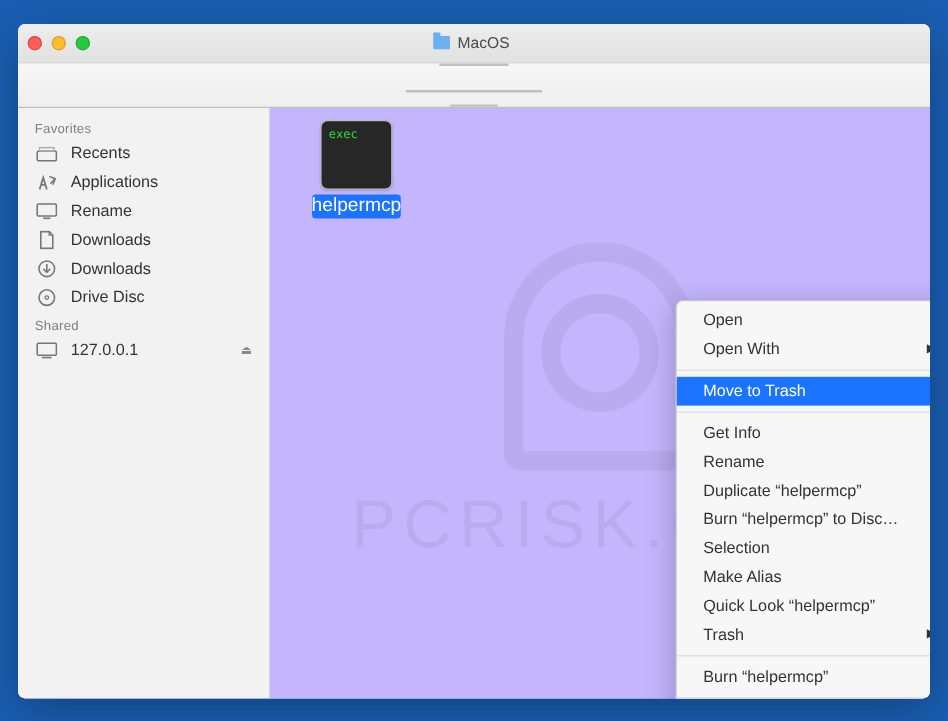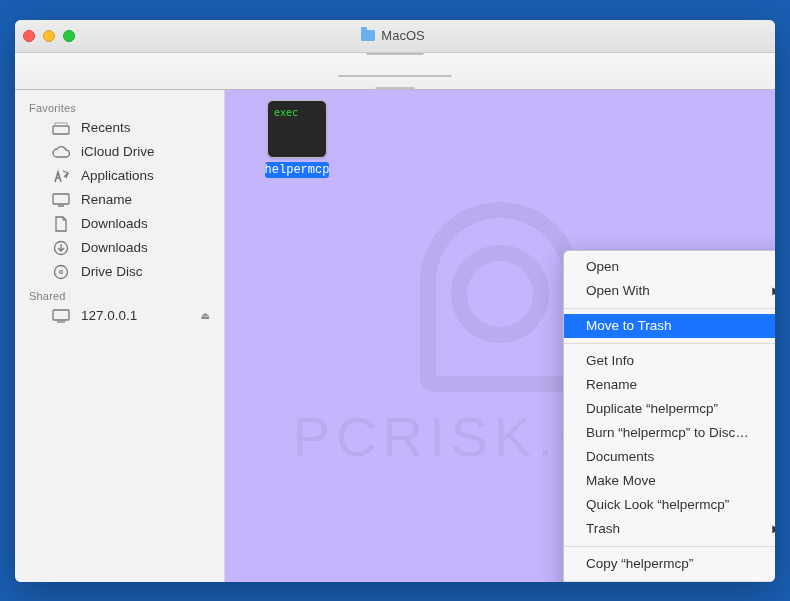--- a/index.html
+++ b/index.html
@@ -20,29 +20,29 @@
 .seg .btn:last-child{border-right:none;}
 .seg .btn.active{background:#8d8d8d;}
 .btn svg{display:block;}
 .singlebtn{border:1px solid #c0c0c0;border-radius:4px;background:#fff;height:24px;width:36px;display:flex;align-items:center;justify-content:center;}
 .toolbar .spacer{flex:1;}
 .search{border:1px solid #c0c0c0;border-radius:4px;background:#fff;height:24px;width:190px;display:flex;align-items:center;padding:0 6px;gap:6px;color:#999;font-size:13px;}
 
 .body { flex:1; display:flex; }
 .sidebar { width:210px; background:#f2f2f2; border-right:1px solid #d7d7d7; padding:6px 0; overflow:auto;}
 .sec-head{font-size:11px;color:#808080;padding:6px 12px 2px 14px;display:flex;justify-content:space-between;align-items:center;letter-spacing:.2px;}
-.sb-item{display:flex;align-items:center;gap:10px;padding:4px 14px;font-size:13.5px;color:#333;margin-left:22px;}
+.sb-item{display:flex;align-items:center;gap:10px;padding:4px 14px;font-size:13.5px;color:#333;}
 .sb-item .ic{width:20px;height:16px;display:flex;align-items:center;justify-content:center;}
 .sb-item .eject{margin-left:auto;font-size:10px;color:#888;}
 
 .content{flex:1;background:#c4b5fd;position:relative;padding:10px;}
 .file{width:92px;display:flex;flex-direction:column;align-items:center;gap:4px;position:absolute;left:26px;top:10px;}
 .file .thumb{width:60px;height:58px;border-radius:6px;background:#272727;border:1px solid #bbb;box-shadow:0 1px 2px rgba(0,0,0,.15);display:flex;align-items:flex-start;justify-content:flex-start;padding:6px;}
 .file .thumb span{font-family:monospace;font-size:10px;color:#2bdc3a;}
-.file .label{background:#1a74ff;color:#fff;font-size:12px;padding:1px 0;border-radius:3px;font-family:Liberation Mono, monospace;}
+.file .label{background:#1a74ff;color:#fff;font-size:16px;padding:1px 0;border-radius:3px;}
 
 .ctxmenu{position:absolute;left:338px;top:160px;width:240px;background:rgba(248,248,248,.98);border:1px solid #c7c7c7;border-radius:6px;box-shadow:0 6px 24px rgba(0,0,0,.25);padding:4px 0;font-size:13.5px;}
 .ctxmenu .mi{padding:2px 22px;line-height:20px;display:flex;align-items:center;}
 .ctxmenu .mi .arrow{margin-left:auto;font-size:10px;}
 .ctxmenu .sep{height:1px;background:#dcdcdc;margin:5px 0;}
 .ctxmenu .mi.hl{background:#1a74ff;color:#fff;}
 
 .watermark{position:absolute;inset:0;pointer-events:none;opacity:.07;display:flex;flex-direction:column;align-items:center;justify-content:center;gap:12px;}
 .watermark .wico{width:160px;height:190px;border:16px solid #333;border-radius:90px 90px 16px 16px;position:relative;}
 .watermark .wico::before{content:"";position:absolute;left:50%;top:48%;width:66px;height:66px;border:16px solid #333;border-radius:50%;transform:translate(-50%,-50%);}
@@ -161,28 +161,20 @@
           <span class="ic">
             <svg width="18" height="14" viewBox="0 0 18 14">
               <rect x="1" y="5" width="16" height="8" rx="1" fill="none" stroke="#777" stroke-width="1.3"></rect>
               <rect x="3" y="2" width="12" height="3" fill="none" stroke="#aaa" stroke-width="1.1"></rect>
             </svg>
           </span>
           <span>Recents</span>
         </div>
       <div class="sb-item">
           <span class="ic">
-            <svg width="20" height="14" viewBox="0 0 20 14">
-              <path d="M6 12a4 4 0 010-8 5 5 0 019 1 3.5 3.5 0 010 7z" fill="none" stroke="#777" stroke-width="1.3"></path>
-            </svg>
-          </span>
-          <span>iCloud Drive</span>
-        </div>
-      <div class="sb-item">
-          <span class="ic">
             <svg width="18" height="16" viewBox="0 0 18 16">
               <path d="M3 14l3-10 3 10M5 10h2" stroke="#777" fill="none" stroke-width="1.5"></path>
               <path d="M11 3l5 2-2 5" stroke="#777" fill="none" stroke-width="1.3"></path>
               <path d="M12 9l4-4" stroke="#777" stroke-width="1.3"></path>
             </svg>
           </span>
           <span>Applications</span>
         </div>
       <div class="sb-item">
           <span class="ic">
@@ -269,35 +261,35 @@
           <div class="mi">
             <span>Rename</span>
           </div>
           <div class="mi">
             <span>Duplicate “helpermcp”</span>
           </div>
           <div class="mi">
             <span>Burn “helpermcp” to Disc…</span>
           </div>
           <div class="mi">
-            <span>Documents</span>
-          </div>
-          <div class="mi">
-            <span>Make Move</span>
+            <span>Selection</span>
+          </div>
+          <div class="mi">
+            <span>Make Alias</span>
           </div>
           <div class="mi">
             <span>Quick Look “helpermcp”</span>
           </div>
           <div class="mi">
             <span>Trash</span>
             <span class="arrow">▶</span>
           </div>
           <div class="sep"></div>
           <div class="mi">
-            <span>Copy “helpermcp”</span>
+            <span>Burn “helpermcp”</span>
           </div>
           <div class="sep"></div>
           <div class="mi">
             <span>Clean Up Selection</span>
           </div>
         </div>
     </div>
   </div>
 
 </div>

